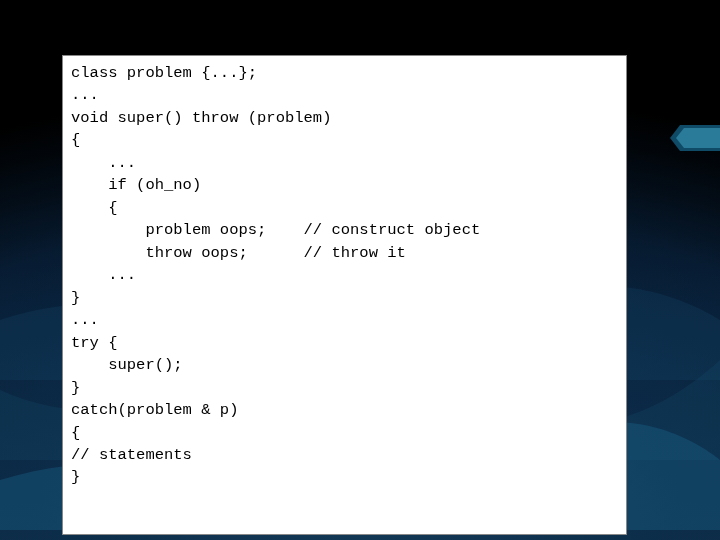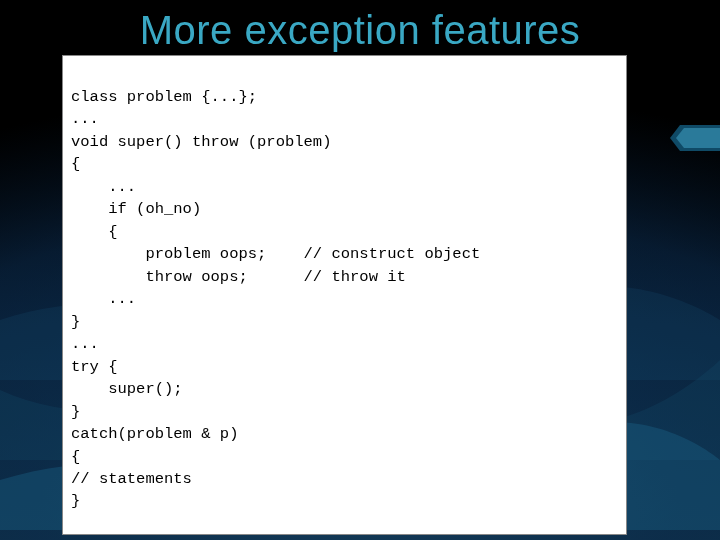--- a/index.html
+++ b/index.html
@@ -49,21 +49,20 @@
     border: 1px solid #888;
     padding: 6px 8px;
     overflow: hidden;
   }
   .codebox pre {
     font-family: "Courier New", Courier, monospace;
     font-size: 15.5px;
     line-height: 1.45;
     color: #000;
     white-space: pre;
-    margin-top: 24px;
   }
   .ribbon {
     position: absolute;
     top: 125px;
     right: 0;
     width: 50px;
     height: 26px;
   }
   .ribbon svg { width: 100%; height: 100%; display: block; }
 </style>
@@ -81,21 +80,20 @@
     <svg viewBox="0 0 720 140" preserveAspectRatio="none">
       <path d="M0,70 C150,140 350,10 520,90 C620,140 720,40 720,40 L720,140 L0,140 Z" fill="#15506f"></path>
     </svg>
   </div>
   <div class="wave wave1">
     <svg viewBox="0 0 720 140" preserveAspectRatio="none">
       <path d="M0,90 C200,30 340,150 540,50 C640,0 720,70 720,70 L720,140 L0,140 Z" fill="#1d6a90"></path>
     </svg>
   </div>
 
-  <h1 class="title">More exception features</h1>
 
   <div class="codebox">
     <pre id="code-pre">class problem {...};
 ...
 void super() throw (problem)
 {
     ...
     if (oh_no)
     {
         problem oops;    // construct object

